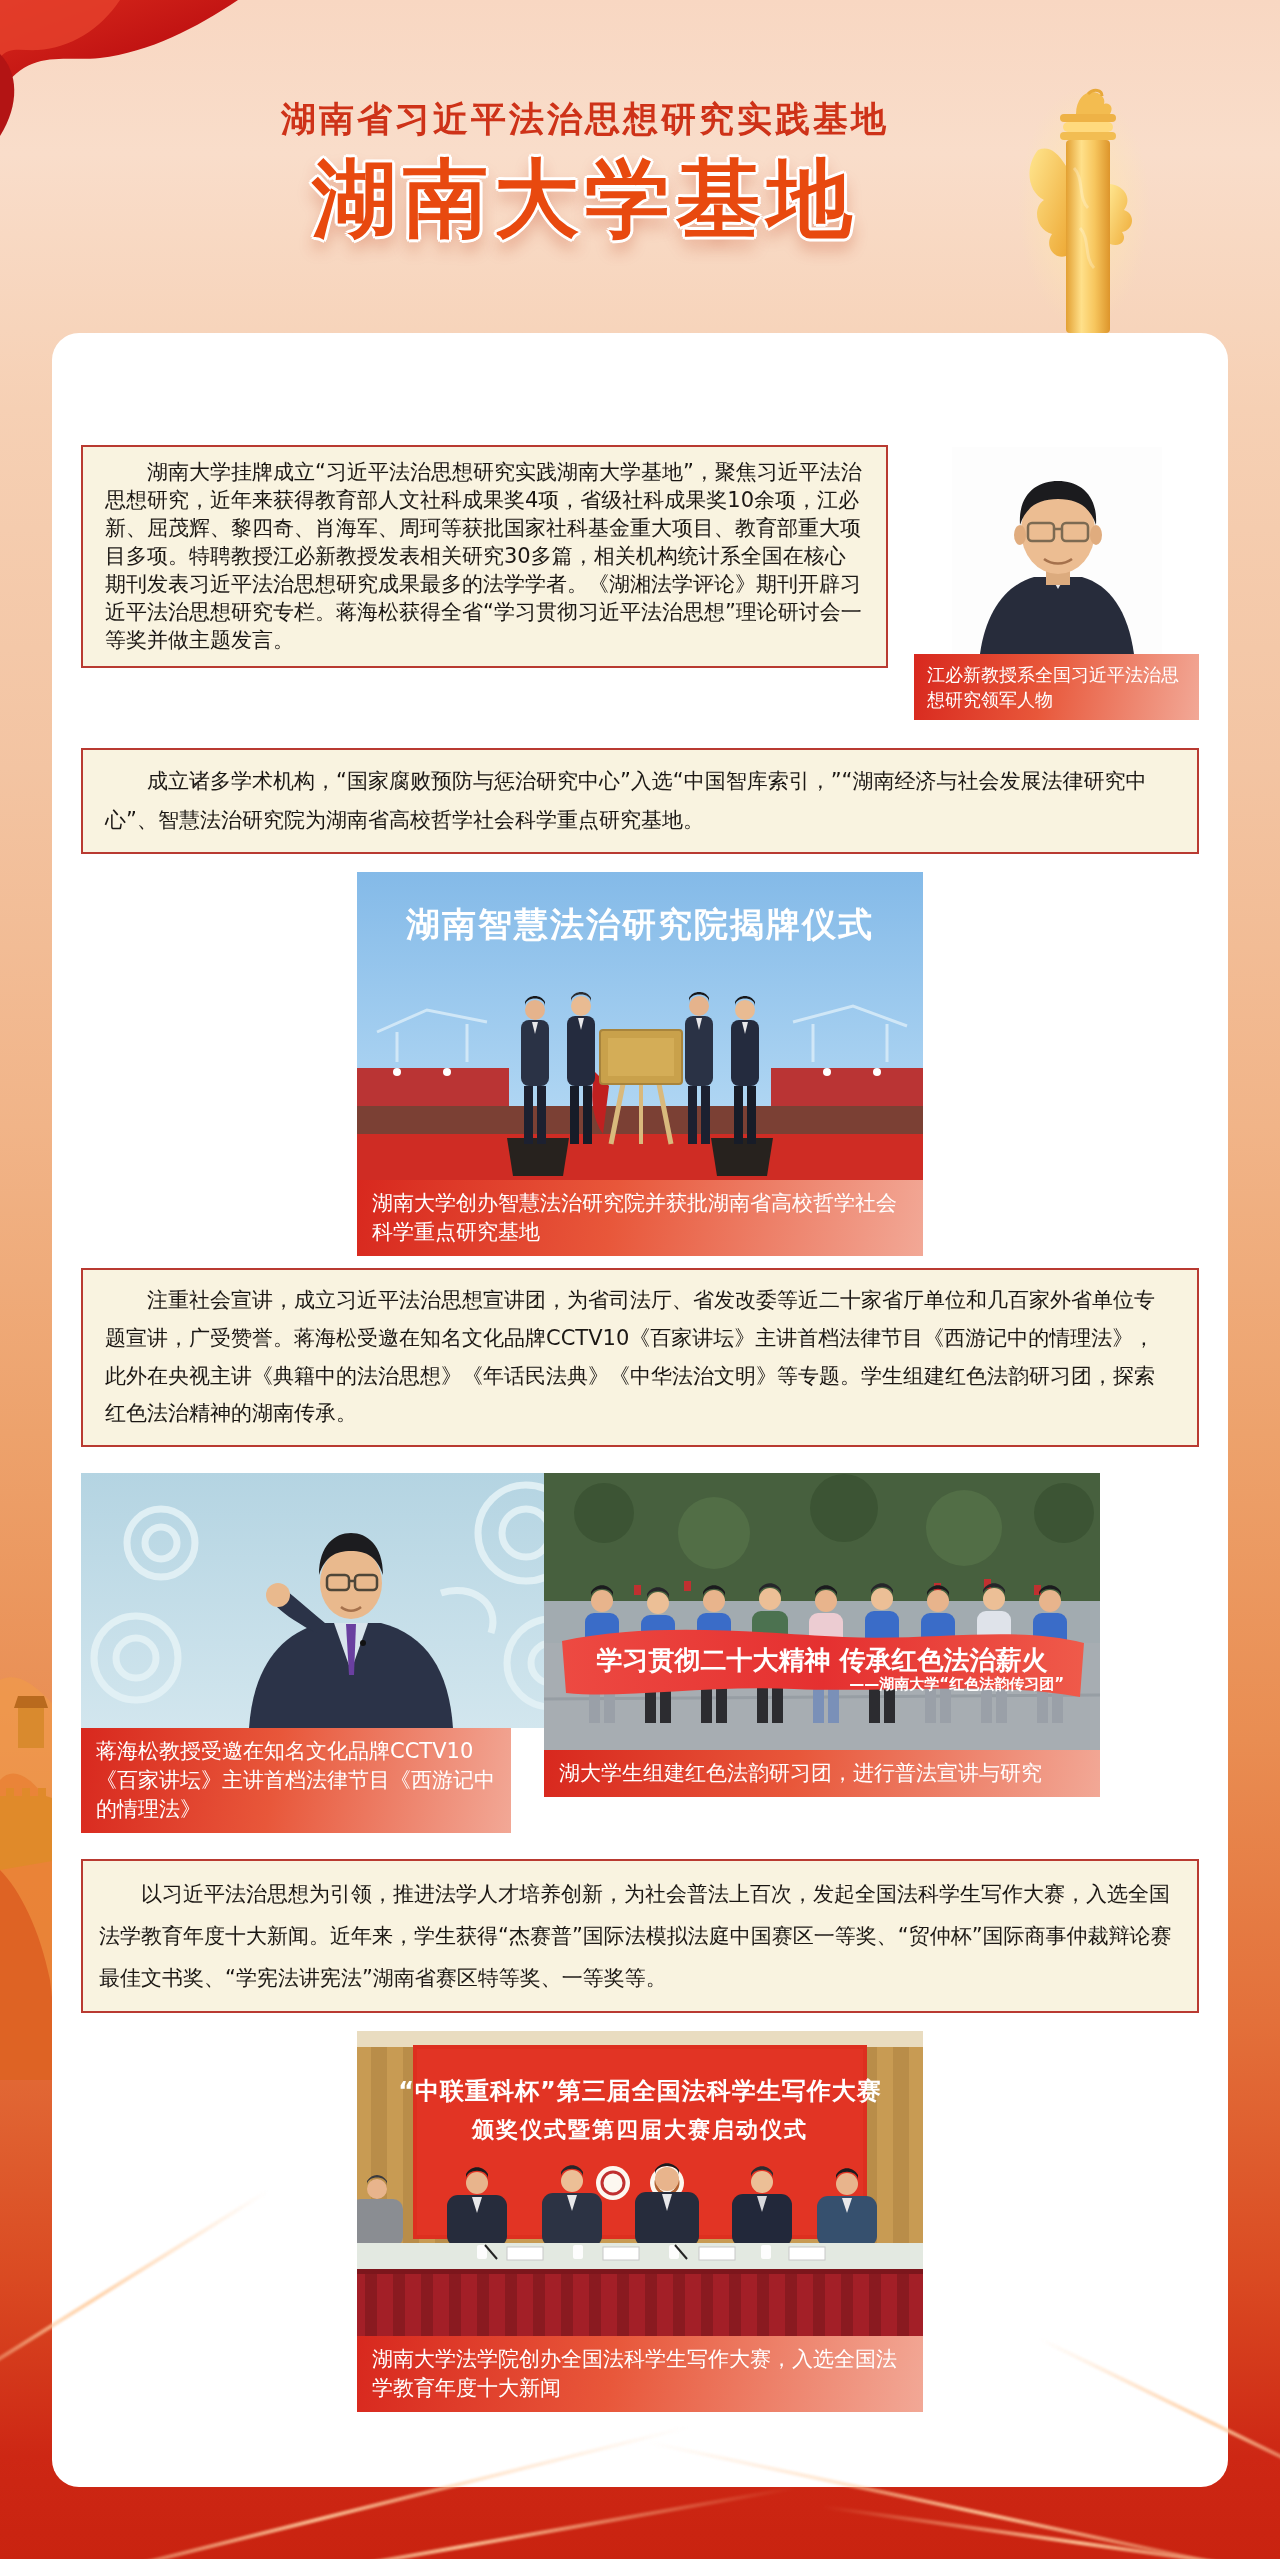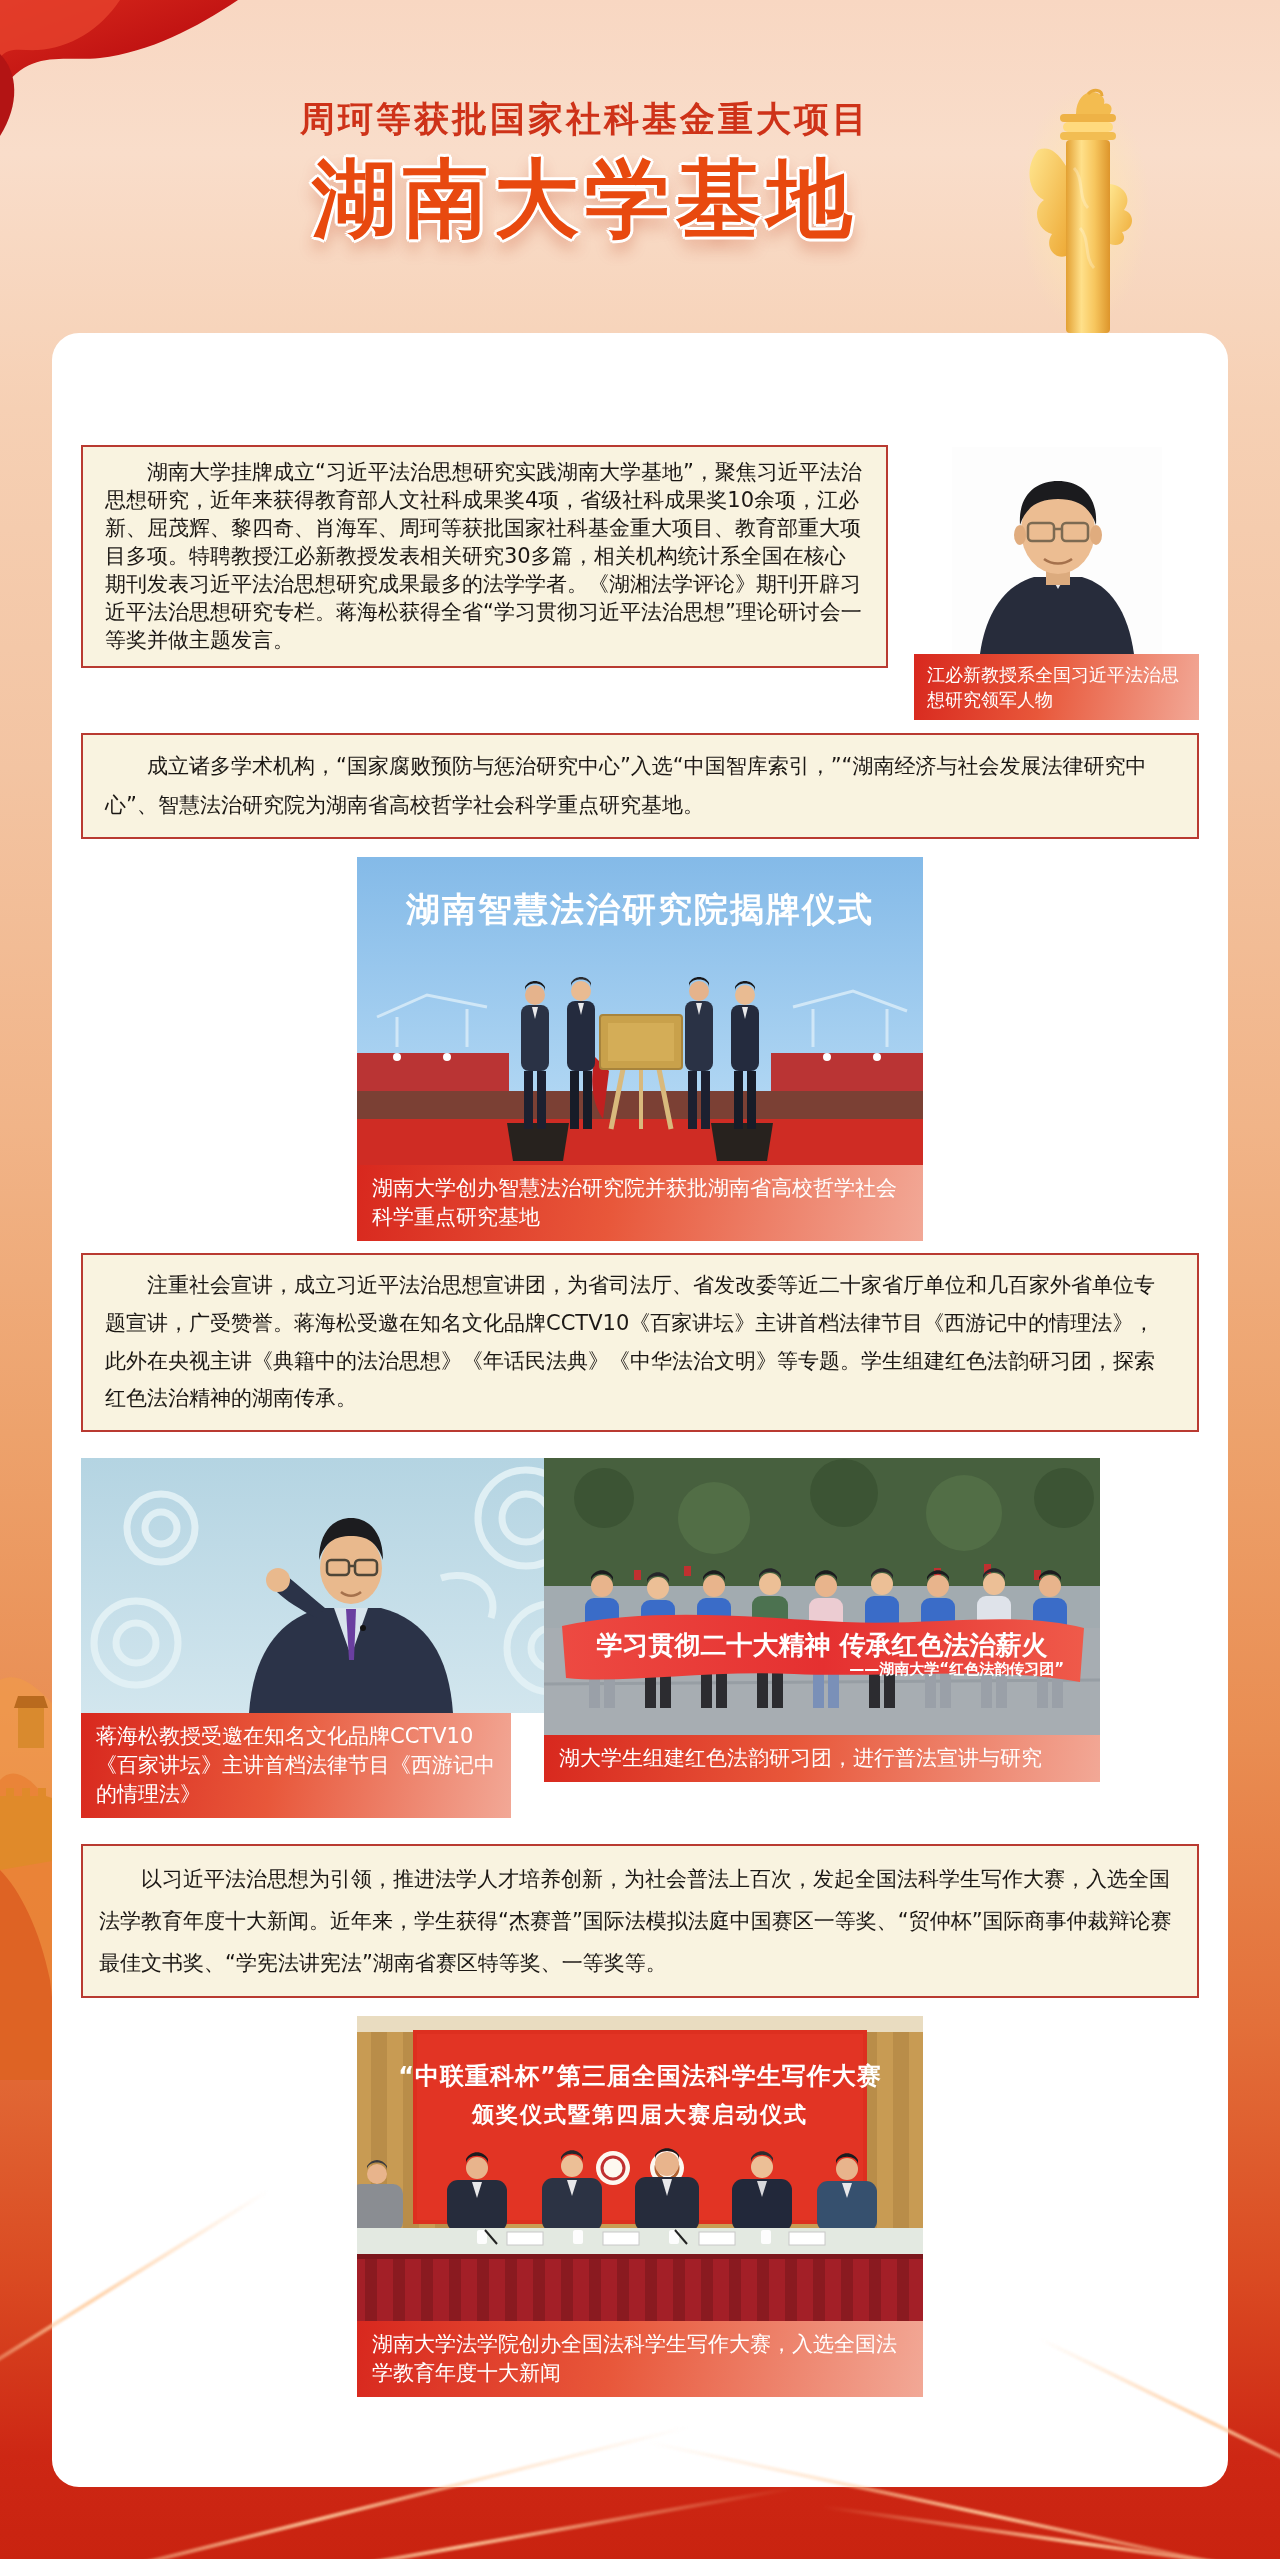--- a/index.html
+++ b/index.html
@@ -24,21 +24,21 @@
   .tbox{box-sizing:border-box;border:2px solid #b93a31;background:#f9f3e0;
         color:#1b1714;font-size:21px;font-weight:500;padding:12px 22px;}
   .tbox p{margin:0;text-indent:2em;}
   .row1{display:flex;align-items:flex-start;}
   .tbox-intro{flex:1;line-height:1.33;}
   .profcol{width:285px;margin-left:26px;}
   .profcol .photo{width:210px;height:207px;margin:2px auto 0 auto;display:block;}
   .capband{background:linear-gradient(100deg,#d8281e 0%,#e8573a 45%,#f2a896 100%);
         color:#fff;font-size:21px;line-height:1.38;padding:9px 15px;}
   .capband.small{font-size:18px;line-height:1.4;padding:8px 13px;}
-  .tbox-wide{margin-top:13px;line-height:1.85;}
+  .tbox-wide{margin-top:28px;line-height:1.85;}
   .tbox-outreach{margin-top:12px;line-height:1.8;}
   .tbox-training{margin-top:26px;line-height:2.0;padding-left:16px;}
   .figure-center{width:566px;margin:18px auto 0 auto;}
   .figure-center svg{display:block;}
   .imgrow{display:flex;margin-top:26px;gap:33px;}
   .fig-left{width:430px;}
   .fig-right{width:556px;}
   .fig-left svg,.fig-right svg{display:block;}
   
   .footer{position:absolute;left:0;bottom:0;width:1280px;height:72px;}
@@ -88,21 +88,21 @@
       <path d="M20,62 C6,80 10,104 26,112 C14,120 18,142 34,146 C26,158 36,172 48,168 L48,78 C38,62 30,58 20,62 Z" fill="url(#flame)"></path>
       <path d="M92,96 C108,98 114,112 106,122 C118,126 116,142 104,144 C110,152 102,160 92,156 Z" fill="url(#flame)"></path>
       <rect x="42" y="44" width="56" height="8" rx="4" fill="#f2bd52"></rect>
       <rect x="45" y="34" width="50" height="10" rx="5" fill="#ffda7e"></rect>
       <rect x="42" y="26" width="56" height="8" rx="4" fill="#eeb246"></rect>
       <path d="M58,26 C58,12 66,4 74,4 C82,4 88,10 86,16 C92,14 96,20 92,26 Z" fill="#f3bc50"></path>
       <path d="M70,6 C76,0 84,2 84,8" stroke="#e8a93a" stroke-width="3" fill="none"></path>
       <path d="M56,80 C66,90 60,110 70,120 M62,140 C72,150 66,170 76,180" stroke="#ffffff" stroke-width="3" fill="none" opacity=".25"></path>
     </svg>
 
-    <div class="hdr-subtitle">周珂等获批国家社科基金重大项目</div>
+    <div class="hdr-subtitle">湖南省习近平法治思想研究实践基地</div>
     <div class="hdr-title">湖南大学基地</div>
   </div>
 
   <svg class="wall-deco" width="58" height="520" viewBox="0 0 58 520">
     <path d="M0,120 C20,110 40,130 58,150 L58,520 L0,520 Z" fill="#ef9a4a" opacity=".7"></path>
     <path d="M0,220 C18,200 44,230 58,260 L58,520 L0,520 Z" fill="#e87f33" opacity=".8"></path>
     <rect x="18" y="148" width="26" height="40" fill="#d98a2e"></rect>
     <path d="M14,148 L48,148 L44,136 L18,136 Z" fill="#b96a1e"></path>
     <path d="M0,236 L6,236 L6,228 L14,228 L14,236 L22,236 L22,228 L30,228 L30,236 L38,236 L38,228 L46,228 L46,236 L58,240 L58,300 L0,310 Z" fill="#e08a2a"></path>
     <path d="M0,310 C20,330 40,370 50,420 C54,450 56,490 58,520 L0,520 Z" fill="#dd5f22" opacity=".9"></path>

